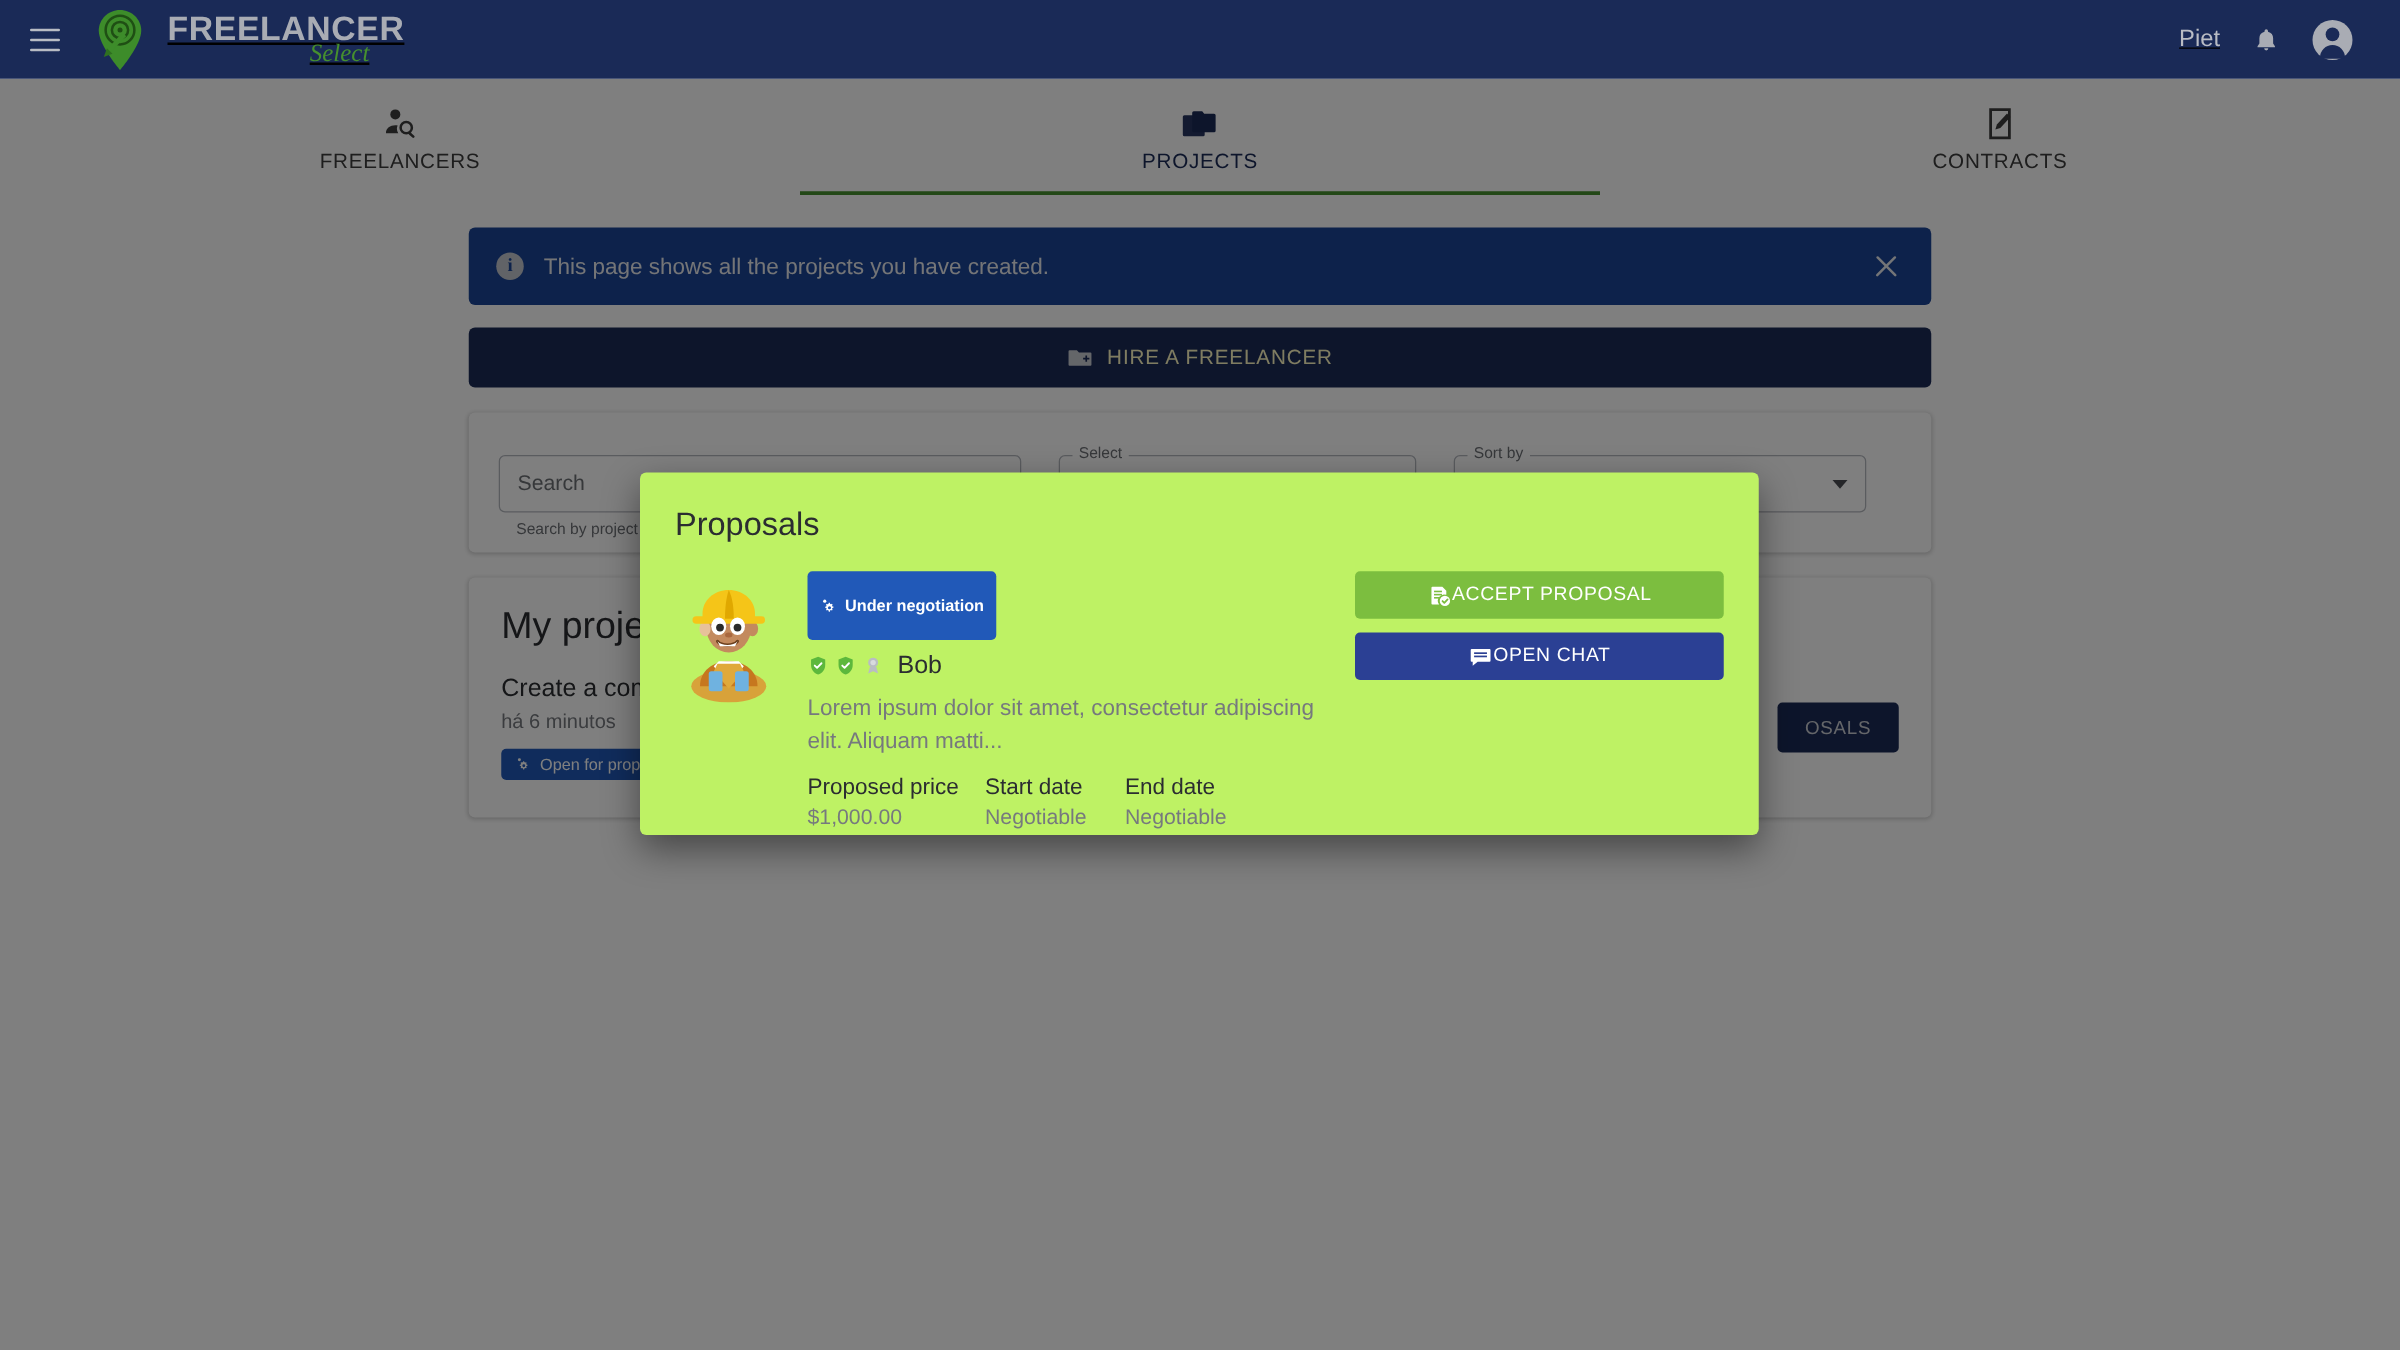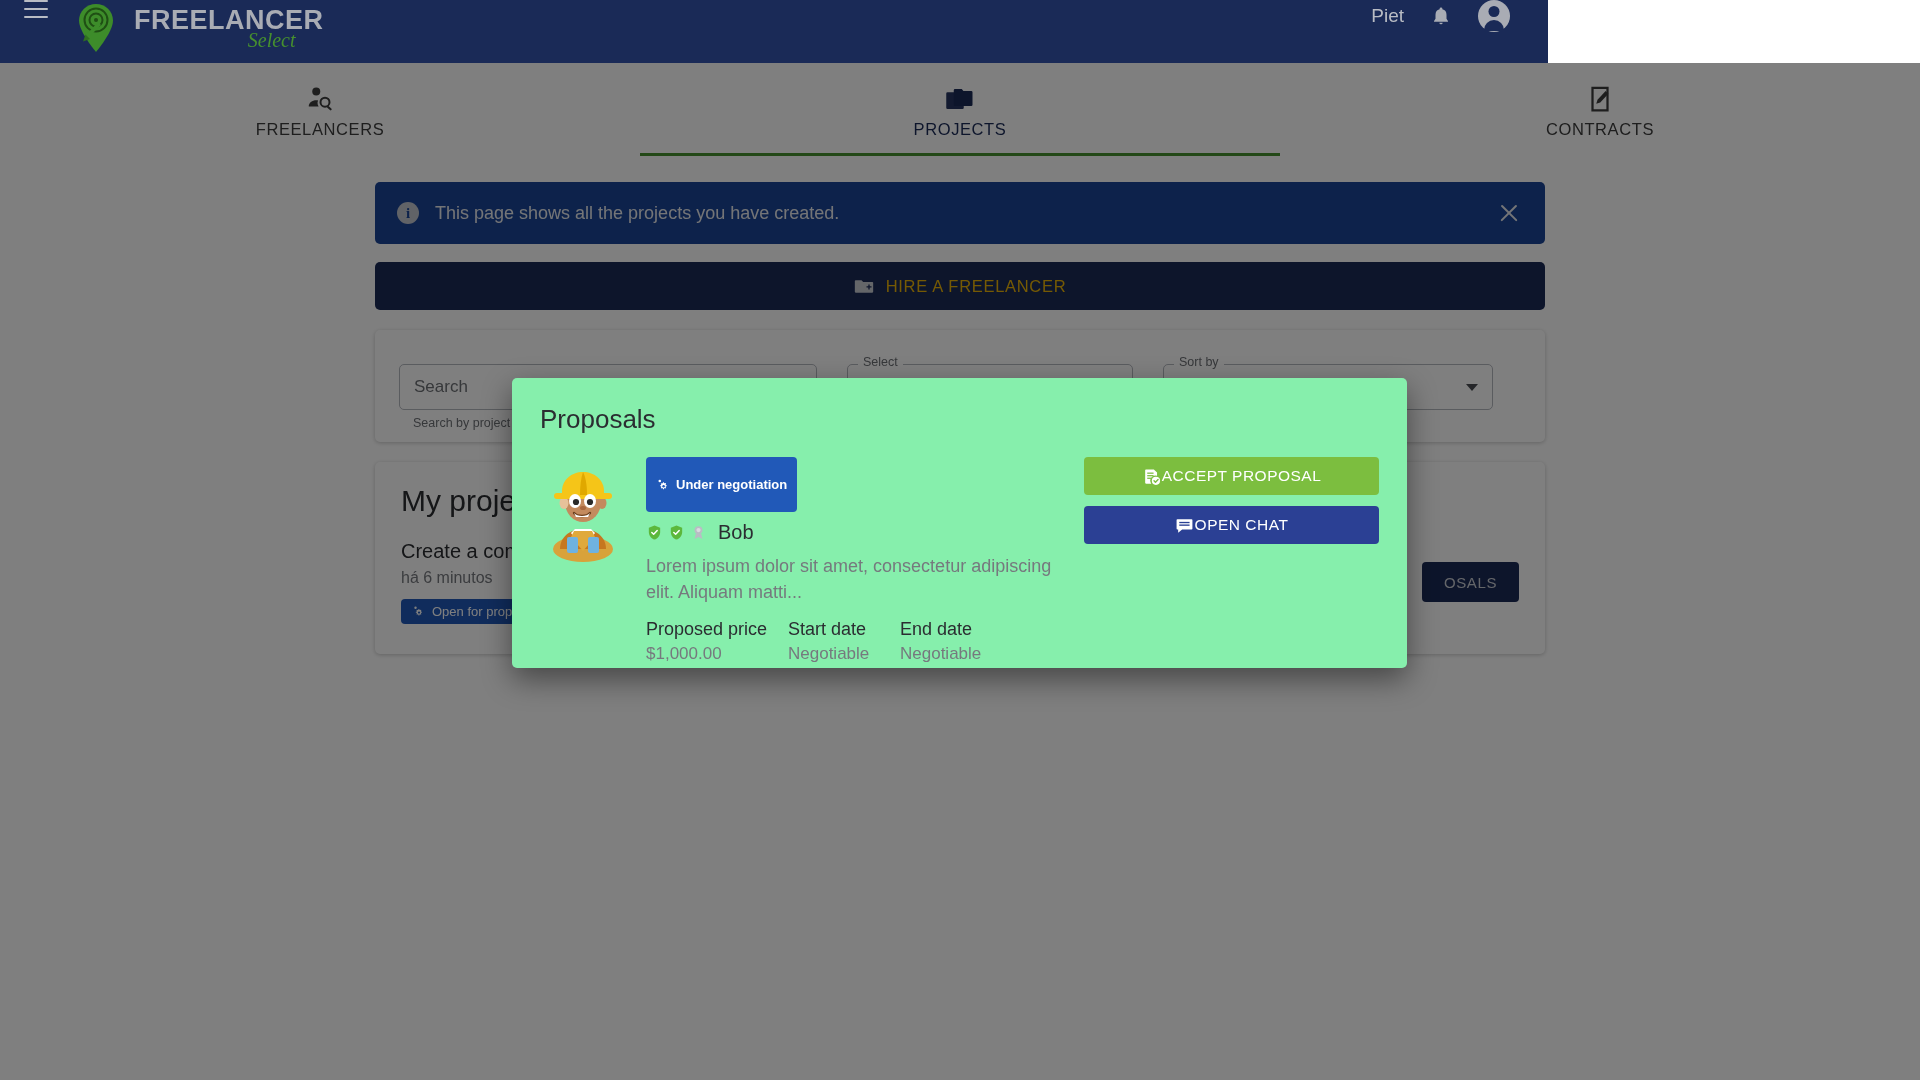--- a/index.html
+++ b/index.html
@@ -11,22 +11,22 @@
   }
   #root { position: relative; width: 1920px; height: 1080px; background:#fff; }
 
   
   .page-layer { position:absolute; inset:0; }
   .scrim { position:absolute; left:0; top:63px; width:1920px; height:1017px;
            background: rgba(0,0,0,0.5); z-index: 50; }
 
   
   .appbar {
-    position:absolute; left:0; top:0; width:1548px; height:63px;
-    background:#1a2a57; display:flex; align-items:flex-start; z-index:60;
+    position:absolute; left:0; top:0; width:1920px; height:63px;
+    background:#1a2a57; display:flex; align-items:center; z-index:60;text-decoration:underline;
   }
   .hamburger { width:24px; height:18px; margin-left:24px; margin-right:20px;
                display:flex; flex-direction:column; justify-content:space-between; cursor:pointer; }
   .hamburger i { display:block; height:2px; background:#b9bcc4; border-radius:1px; }
   .brand { display:flex; align-items:center; gap:10px; }
   .brand-mark { width:56px; height:56px; position:relative; }
   .brand-text { display:flex; flex-direction:column; line-height:1; }
   .brand-top { font-size:27px; font-weight:bold; color:#a9acb4; letter-spacing:0.5px;
                font-family:"Liberation Sans", sans-serif; }
   .brand-sub { font-size:20px; color:#46902e; font-style:italic;
@@ -63,21 +63,21 @@
               align-items:center; justify-content:center; margin-right:16px; font-family:"Liberation Serif", serif; }
   .banner-close { margin-left:auto; width:28px; height:28px; position:relative; cursor:pointer; }
   .banner-close::before, .banner-close::after {
     content:""; position:absolute; left:3px; top:13px; width:22px; height:2.4px;
     background:#e8eaee; border-radius:2px; }
   .banner-close::before { transform:rotate(45deg); }
   .banner-close::after  { transform:rotate(-45deg); }
 
   .hire-btn { margin-top:18px; height:48px; background:#1a2a57; border-radius:5px;
               display:flex; align-items:center; justify-content:center; gap:12px;
-              color:#eab308; font-size:16.5px; letter-spacing:0.7px; cursor:pointer; border:none; width:100%; }
+              color:#fef9c3; font-size:16.5px; letter-spacing:0.7px; cursor:pointer; border:none; width:100%; }
 
   .filter-card { margin-top:20px; height:112px; background:#fff; border-radius:5px;
                  box-shadow:0 1px 4px rgba(0,0,0,0.22); display:flex; align-items:flex-start;
                  padding:34px 24px 0 24px; gap:30px; }
   .tfield { position:relative; }
   .tfield .frame { height:46px; border:1px solid #b5b8bf; border-radius:5px;
                    display:flex; align-items:center; padding:0 14px; color:#6d7075; font-size:17px; }
   .tfield .flabel { position:absolute; top:-9px; left:11px; background:#fff; padding:0 5px;
                     font-size:12.5px; color:#6d7075; }
   .tfield .helper { margin-top:6px; margin-left:14px; font-size:12.5px; color:#6d7075; }
@@ -94,21 +94,21 @@
   .proj-name { font-size:20px; color:#2b2d31; }
   .proj-time { font-size:16px; color:#76797e; margin-top:6px; }
   .chip { margin-top:12px; display:inline-flex; align-items:center; gap:7px;
           background:#2159b8; color:#fff; font-size:13px; border-radius:4px;
           padding:5px 11px; }
   .prop-btn { margin-left:auto; background:#1a2a57; color:#c9ccd3; border:none;
               border-radius:4px; height:40px; padding:0 22px; font-size:15px;
               letter-spacing:0.6px; cursor:pointer; align-self:center; }
 
   
-  .modal { position:absolute; left:512px; top:378px; width:895px; background:#86efac;
+  .modal { position:absolute; left:512px; top:378px; width:895px; background:#bef264;
            border-radius:5px; box-shadow:0 11px 30px rgba(0,0,0,0.45); z-index:100; }
   .modal-title { padding:26px 28px 14px 28px; font-size:26px; color:#2b2d31; }
   .modal-body { padding:8px 28px 4px 28px; display:flex; }
   .prop-avatar { width:86px; height:105px; flex:0 0 86px; margin-right:20px; position:relative; }
   .prop-main { flex:1; min-width:0; }
   .badge-neg { display:inline-flex; align-items:center; gap:6px; background:#2159b8;
                color:#fff; font-size:13px; border-radius:4px; padding:20px 10px; font-weight:bold; }
   .name-row { display:flex; align-items:center; gap:5px; margin-top:9px; }
   .name-txt { font-size:20px; color:#2b2d31; margin-left:6px; }
   .prop-desc { margin-top:9px; font-size:18px; color:#76797e; line-height:1.45; max-width:420px; }

